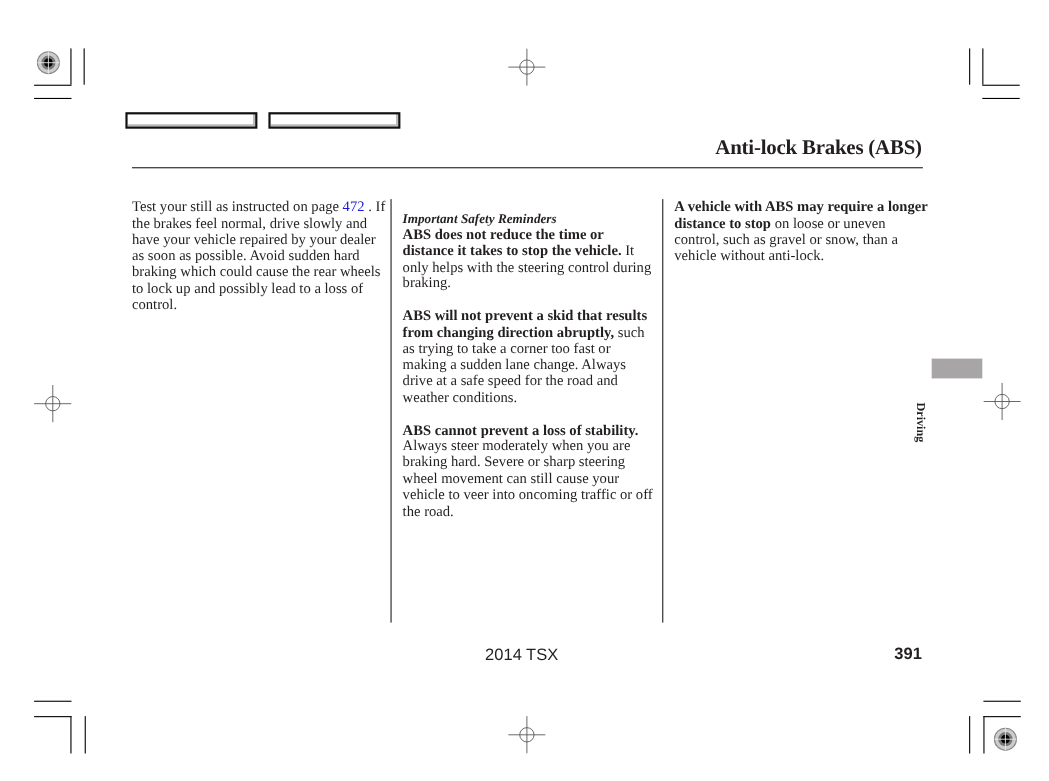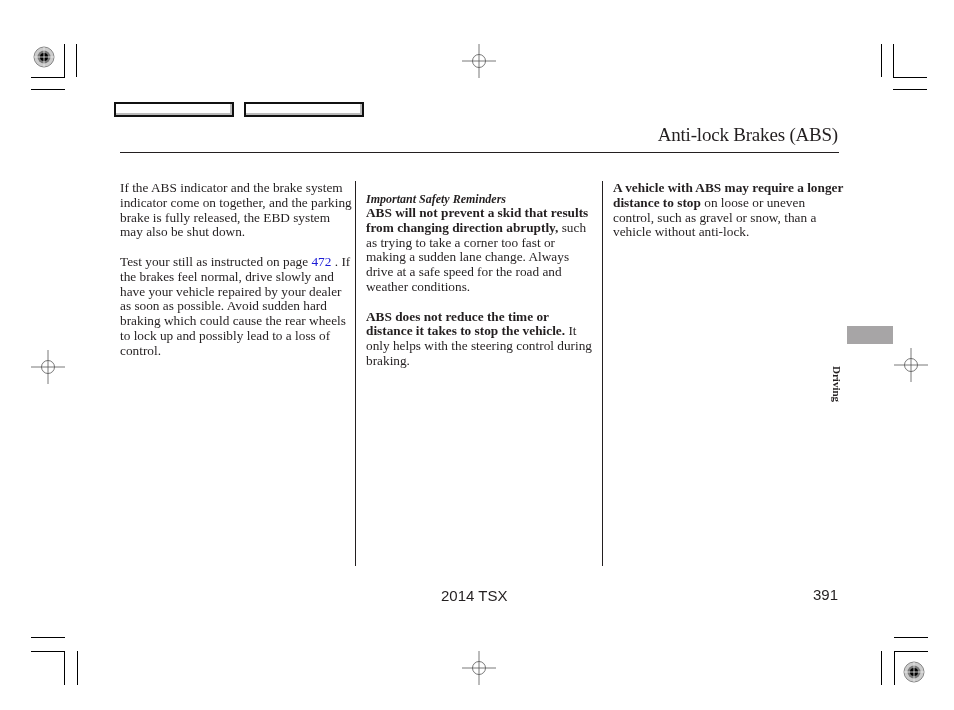--- a/index.html
+++ b/index.html
@@ -1,33 +1,33 @@
 <!DOCTYPE html>
 <html><head>
   <meta charset="utf-8">
   <style>
     html, body { margin: 0; padding: 0; background: #ffffff; }
     body { width: 954px; height: 710px; position: relative; overflow: hidden; font-family: "Liberation Serif", "DejaVu Serif", serif; color: #231f20; }
     .line { position: absolute; background: #000; }
     .nav-btn { position: absolute; top: 102px; height: 15px; border: 2px solid #111; background: #fff; box-sizing: border-box; box-shadow: inset -2px -2px 0 #bbb; }
-    .title { position: absolute; right: 116px; top: 124px; font-size: 19px; font-weight: normal; color: #231f20; white-space: nowrap; letter-spacing: -0.2px; }
+    .title { position: absolute; right: 116px; top: 124px; font-size: 19px; font-weight: bold; color: #231f20; white-space: nowrap; letter-spacing: -0.2px; }
     .rule { position: absolute; left: 120px; top: 152px; width: 719px; height: 1px; background: #231f20; }
     .col { position: absolute; top: 181px; font-size: 13.3px; line-height: 14.8px; color: #231f20; }
     .col p { margin: 0 0 14.8px 0; }
     .col1 { left: 120px; width: 232px; }
     .col2 { left: 366px; width: 232px; }
     .col3 { left: 613px; width: 232px; }
     .divider { position: absolute; top: 181px; width: 1px; height: 385px; background: #231f20; }
     .link { color: #1a1ad6; }
     .bold { font-weight: bold; }
     .italic-head { font-style: italic; font-weight: bold; font-size: 12px; line-height: 14px; display: block; margin-top: 11px; }
     .tab-gray { position: absolute; left: 847px; top: 326px; width: 46px; height: 18px; background: #a7a5a6; }
     .tab-label { position: absolute; left: 843px; top: 366px; transform: rotate(90deg); transform-origin: left top; font-size: 11px; font-weight: bold; white-space: nowrap; }
     .footer-model { position: absolute; left: 441px; top: 587px; font-family: "Liberation Sans", "DejaVu Sans", sans-serif; font-size: 15px; color: #231f20; }
-    .page-num { position: absolute; left: 813px; top: 586px; font-family: "Liberation Sans", "DejaVu Sans", sans-serif; font-size: 15px; font-weight: normal; color: #231f20; }
+    .page-num { position: absolute; left: 813px; top: 586px; font-family: "Liberation Sans", "DejaVu Sans", sans-serif; font-size: 15px; font-weight: bold; color: #231f20; }
     .crosshair { position: absolute; width: 34px; height: 34px; }
     .reg { position: absolute; width: 22px; height: 22px; }
   </style>
 </head>
 <body>
 
 <div>
 
   <svg class="reg" style="left:33px;top:46px;" viewBox="0 0 22 22">
     <circle cx="11" cy="11" r="10" fill="#ccc" stroke="#888" stroke-width="1"></circle>
@@ -85,30 +85,30 @@
   </svg>
 </div>
 
 <div class="nav-btn" style="left:114px;width:120px;"></div>
 <div class="nav-btn" style="left:244px;width:120px;"></div>
 
 <div class="title">Anti-lock Brakes (ABS)</div>
 <div class="rule"></div>
 
 <div class="col col1">
-  <p>If the ABS indicator and the brake system indicator come on together, and the parking brake is fully released, the EBD system may also be shut down.</p>
   <p><span>Test your still as instructed on page </span><span class="link">472</span><span> . If the brakes feel normal, drive slowly and have your vehicle repaired by your dealer as soon as possible. Avoid sudden hard braking which could cause the rear wheels to lock up and possibly lead to a loss of control.</span></p>
 </div>
 
 <div class="divider" style="left:355px;"></div>
 
 <div class="col col2">
   <span class="italic-head">Important Safety Reminders</span>
+  <p><span class="bold">ABS does not reduce the time or distance it takes to stop the vehicle.</span><span> It only helps with the steering control during braking.</span></p>
   <p><span class="bold">ABS will not prevent a skid that results from changing direction abruptly,</span><span> such as trying to take a corner too fast or making a sudden lane change. Always drive at a safe speed for the road and weather conditions.</span></p>
-  <p><span class="bold">ABS does not reduce the time or distance it takes to stop the vehicle.</span><span> It only helps with the steering control during braking.</span></p>
+  <p><span class="bold">ABS cannot prevent a loss of stability.</span><span> Always steer moderately when you are braking hard. Severe or sharp steering wheel movement can still cause your vehicle to veer into oncoming traffic or off the road.</span></p>
 </div>
 
 <div class="divider" style="left:602px;"></div>
 
 <div class="col col3">
   <p><span class="bold">A vehicle with ABS may require a longer distance to stop</span><span> on loose or uneven control, such as gravel or snow, than a vehicle without anti-lock.</span></p>
 </div>
 
 <div class="tab-gray"></div>
 <div class="tab-label">Driving</div>

